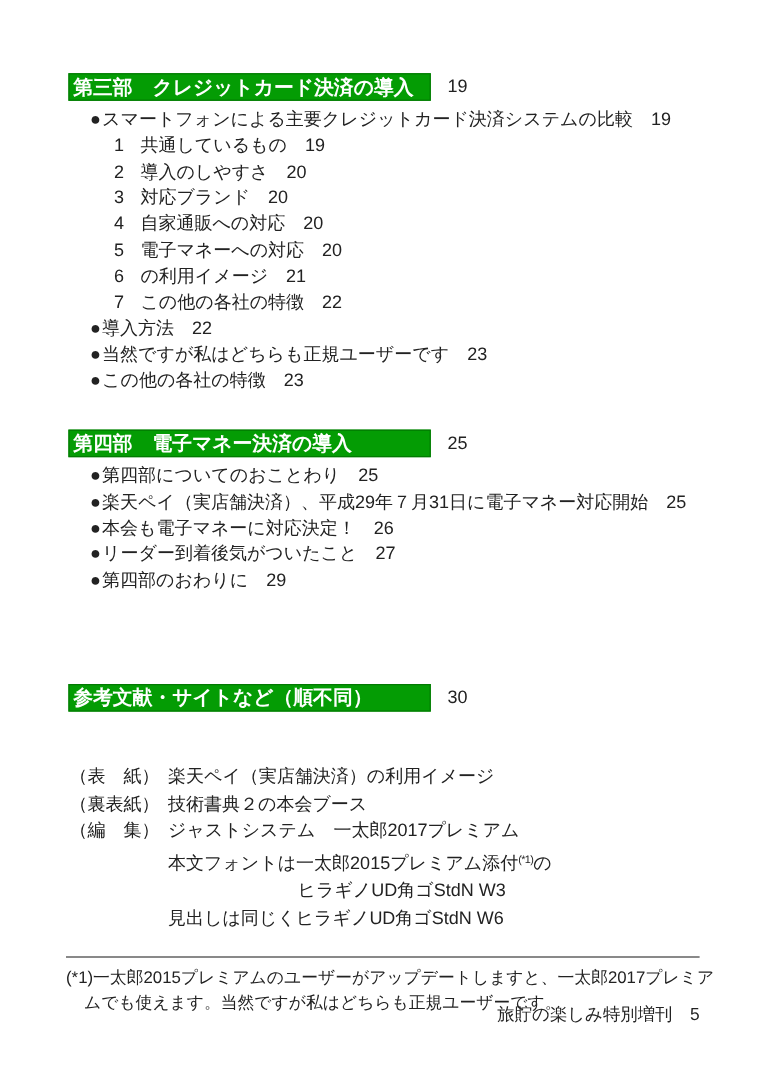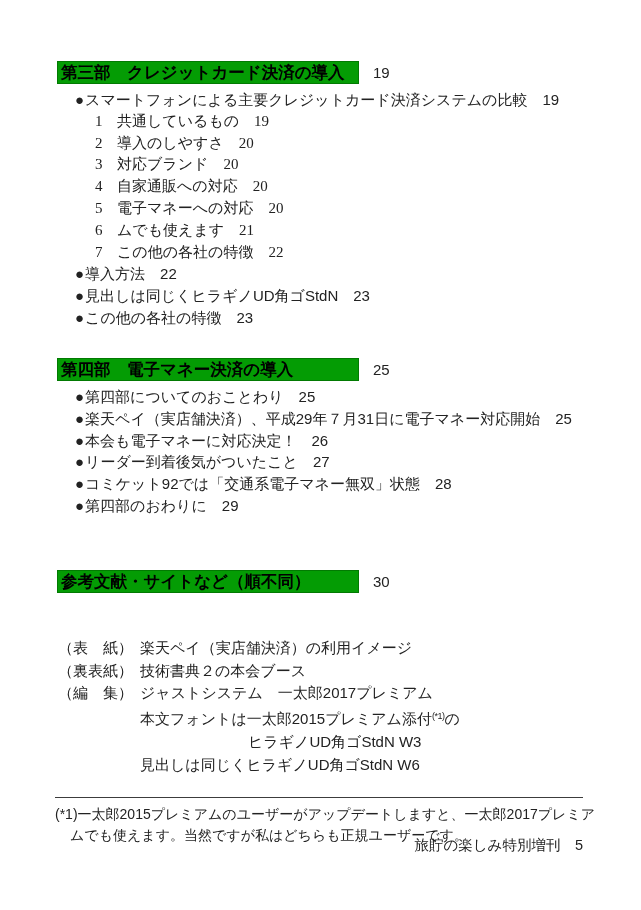--- a/index.html
+++ b/index.html
@@ -12,31 +12,31 @@
     overflow:hidden;
   }
   .page{position:absolute;inset:0;background:#ffffff;}
 
   
   .toc-section{position:absolute;left:57px;}
   .heading-row{display:flex;align-items:center;}
   .heading-bar{
     width:302px;height:23px;box-sizing:border-box;
     background:#049c04;border:1px solid #027a02;
-    color:#000000;font-weight:bold;font-size:16.5px;
+    color:#ffffff;font-weight:bold;font-size:16.5px;
     display:flex;align-items:center;padding:0 3px;
     white-space:nowrap;overflow:hidden;
   }
   .heading-page{margin-left:14px;font-size:15px;color:#222;}
 
   
   .toc-list{margin-top:5px;}
   .toc-item{font-size:15px;line-height:21.8px;white-space:nowrap;}
   .toc-item.lvl0{padding-left:18px;}
-  .toc-item.lvl1{padding-left:38px;font-family:Liberation Serif, serif;}
+  .toc-item.lvl1{padding-left:38px;}
   .toc-item .marker{display:inline-block;}
   .toc-item.lvl1 .marker{width:22px;}
   .toc-item.lvl0 .marker{margin-right:1px;}
   .item-page{margin-left:15px;}
 
   
   .credits{position:absolute;left:58px;top:637px;font-size:15px;line-height:22.7px;}
   .credit-row{white-space:nowrap;}
   .credit-label{display:inline-block;width:82px;}
   .credit-row.indented .credit-text{padding-left:108px;}
@@ -78,30 +78,30 @@
         <div class="toc-item lvl1">
           <span class="marker">3</span><span class="item-text">対応ブランド</span><span class="item-page">20</span>
         </div>
         <div class="toc-item lvl1">
           <span class="marker">4</span><span class="item-text">自家通販への対応</span><span class="item-page">20</span>
         </div>
         <div class="toc-item lvl1">
           <span class="marker">5</span><span class="item-text">電子マネーへの対応</span><span class="item-page">20</span>
         </div>
         <div class="toc-item lvl1">
-          <span class="marker">6</span><span class="item-text">ムでも使えます</span><span class="item-page">21</span>
+          <span class="marker">6</span><span class="item-text">の利用イメージ</span><span class="item-page">21</span>
         </div>
         <div class="toc-item lvl1">
           <span class="marker">7</span><span class="item-text">この他の各社の特徴</span><span class="item-page">22</span>
         </div>
         <div class="toc-item lvl0">
           <span class="marker">●</span><span class="item-text">導入方法</span><span class="item-page">22</span>
         </div>
         <div class="toc-item lvl0">
-          <span class="marker">●</span><span class="item-text">見出しは同じくヒラギノUD角ゴStdN</span><span class="item-page">23</span>
+          <span class="marker">●</span><span class="item-text">当然ですが私はどちらも正規ユーザーです</span><span class="item-page">23</span>
         </div>
         <div class="toc-item lvl0">
           <span class="marker">●</span><span class="item-text">この他の各社の特徴</span><span class="item-page">23</span>
         </div>
       </div>
   </section>
 
   <section class="toc-section" style="top:358px">
     <div class="heading-row">
       <div class="heading-bar">
@@ -115,23 +115,20 @@
           <span class="marker">●</span><span class="item-text">第四部についてのおことわり</span><span class="item-page">25</span>
         </div>
         <div class="toc-item lvl0">
           <span class="marker">●</span><span class="item-text">楽天ペイ（実店舗決済）、平成29年７月31日に電子マネー対応開始</span><span class="item-page">25</span>
         </div>
         <div class="toc-item lvl0">
           <span class="marker">●</span><span class="item-text">本会も電子マネーに対応決定！</span><span class="item-page">26</span>
         </div>
         <div class="toc-item lvl0">
           <span class="marker">●</span><span class="item-text">リーダー到着後気がついたこと</span><span class="item-page">27</span>
-        </div>
-        <div class="toc-item lvl0">
-          <span class="marker">●</span><span class="item-text">コミケット92では「交通系電子マネー無双」状態</span><span class="item-page">28</span>
         </div>
         <div class="toc-item lvl0">
           <span class="marker">●</span><span class="item-text">第四部のおわりに</span><span class="item-page">29</span>
         </div>
       </div>
   </section>
 
   <section class="toc-section" style="top:570px">
     <div class="heading-row">
       <div class="heading-bar">

